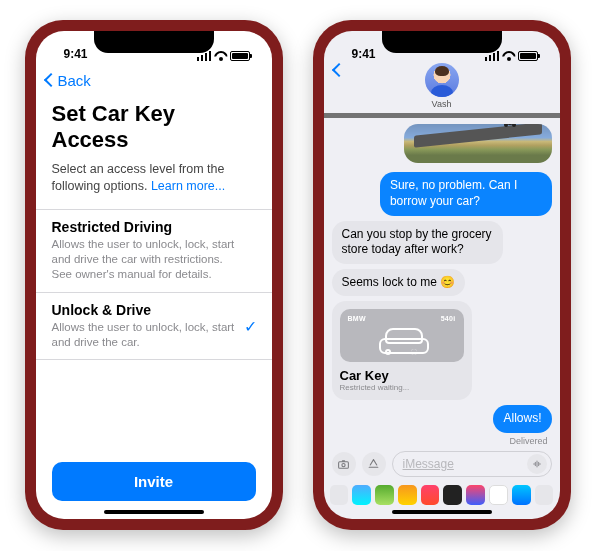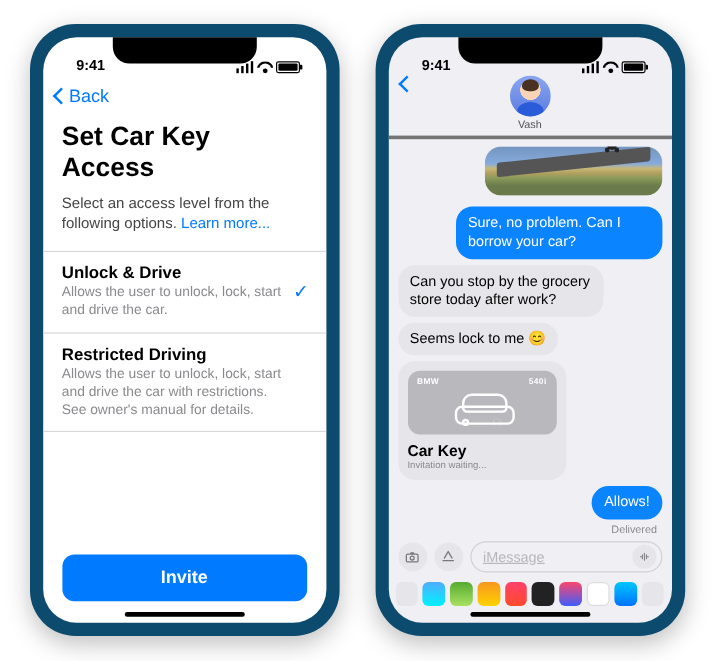--- a/index.html
+++ b/index.html
@@ -1,20 +1,20 @@
 <!DOCTYPE html>
 <html><head>
 <meta charset="utf-8">
 <style>
   * { box-sizing: border-box; margin: 0; padding: 0; font-family: -apple-system, "SF Pro Text", "Helvetica Neue", Arial, sans-serif; }
   body { background: #fff; width: 595px; height: 551px; overflow: hidden; }
   .stage { display: flex; gap: 30px; padding: 20px 18px; justify-content: center; }
 
   .phone {
-    width: 258px; height: 510px; border-radius: 38px; background: #0c4a6e;
+    width: 258px; height: 510px; border-radius: 38px; background: #7f1d1d;
     padding: 11px; position: relative; box-shadow: 0 6px 20px rgba(0,0,0,.25);
   }
   .phone::before {
     content:""; position:absolute; left:50%; transform:translateX(-50%);
     top:11px; width:120px; height:22px; background:#000; border-radius:0 0 14px 14px; z-index:5;
   }
   .screen {
     width:100%; height:100%; border-radius:28px; background:#fff; overflow:hidden; position:relative;
     display:flex; flex-direction:column;
   }
@@ -50,21 +50,21 @@
   .opt:last-child { border-bottom:1px solid #d8d8dc; }
   .opt-title { font-size:14px; font-weight:600; margin-bottom:2px; }
   .opt-desc { font-size:11.5px; color:#8a8a8e; line-height:1.3; padding-right:20px; }
   .check { position:absolute; right:14px; top:50%; transform:translateY(-50%); color:#007aff; font-size:16px; }
 
   .invite { margin-top:auto; margin-bottom:18px; background:#007aff; color:#fff; text-align:center; padding:11px 0; border-radius:10px; font-size:15px; font-weight:600; }
 
   .home-ind { position:absolute; bottom:5px; left:50%; transform:translateX(-50%); width:100px; height:4px; background:#000; border-radius:3px; }
 
   
-  .msg-header { text-align:center; padding-bottom:4px; border-bottom:3px solid #737373; position:relative; }
+  .msg-header { text-align:center; padding-bottom:4px; border-bottom:5px solid #737373; position:relative; }
   .msg-header .back2 { position:absolute; left:10px; top:2px; }
   .avatar { width:34px; height:34px; border-radius:50%; background:radial-gradient(circle at 50% 35%, #f7d4b6 30%, transparent 31%), linear-gradient(#8aa7f0,#5b7be0); margin:0 auto; position:relative; overflow:hidden; }
   .avatar::after{content:"";position:absolute;left:6px;bottom:-4px;width:22px;height:16px;background:#2a5bd8;border-radius:50% 50% 0 0;}
   .avatar::before{content:"";position:absolute;left:10px;top:3px;width:14px;height:10px;background:#4a3020;border-radius:50% 50% 40% 40%;}
   .contact-name { font-size:9px; color:#555; margin-top:2px; }
 
   .messages { flex:1; overflow:hidden; padding:6px 8px 0; display:flex; flex-direction:column; gap:5px; font-size:12px; }
   .bubble { max-width:78%; padding:6px 10px; border-radius:14px; line-height:1.3; }
   .in { background:#e5e5ea; color:#000; align-self:flex-start; }
   .out { background:#0a84ff; color:#fff; align-self:flex-end; }
@@ -120,27 +120,27 @@
         </div>
       </div>
       <div class="content1">
         <div class="h1">Set Car Key Access</div>
         <div class="sub">
           <span>Select an access level from the following options.</span>
           <span class="link">Learn more...</span>
         </div>
         <div class="options">
           <div class="opt">
+            <div class="opt-title">Restricted Driving</div>
+            <div class="opt-desc">Allows the user to unlock, lock, start and drive the car with restrictions. See owner's manual for details.</div>
+          </div>
+          <div class="opt">
             <div class="opt-title">Unlock &amp; Drive</div>
             <div class="opt-desc">Allows the user to unlock, lock, start and drive the car.</div>
             <span class="check">✓</span>
-          </div>
-          <div class="opt">
-            <div class="opt-title">Restricted Driving</div>
-            <div class="opt-desc">Allows the user to unlock, lock, start and drive the car with restrictions. See owner's manual for details.</div>
           </div>
         </div>
         <div class="invite">Invite</div>
       </div>
       <div class="home-ind"></div>
     </div>
   </div>
 
   <div class="phone">
     <div class="screen gray">
@@ -171,21 +171,21 @@
           <div class="key-tile">
             <div class="key-top">
               <span>BMW</span>
               <span>540i</span>
             </div>
             <div class="car-icon">
                 <span class="car-wheels"></span>
               </div>
           </div>
           <div class="key-title">Car Key</div>
-          <div class="key-sub">Invitation waiting...</div>
+          <div class="key-sub">Restricted waiting...</div>
         </div>
         <div class="bubble out">Allows!</div>
         <div class="delivered">Delivered</div>
       </div>
 
       <div class="input-row">
         <div class="circ">
           <svg viewBox="0 0 24 24" width="13" height="13">
               <rect x="3" y="7" width="18" height="12" rx="2" fill="none" stroke="#7a7a7e" stroke-width="2"></rect>
               <circle cx="12" cy="13" r="3" fill="none" stroke="#7a7a7e" stroke-width="2"></circle>

